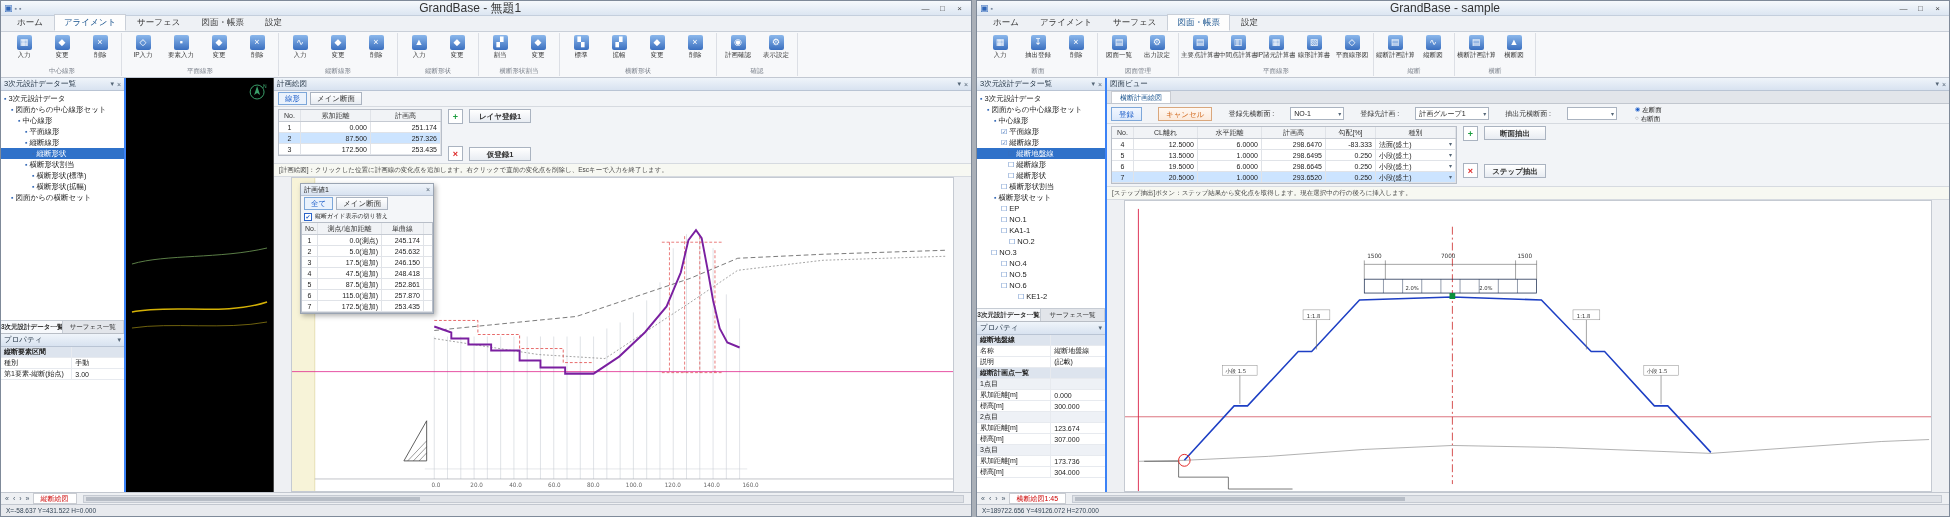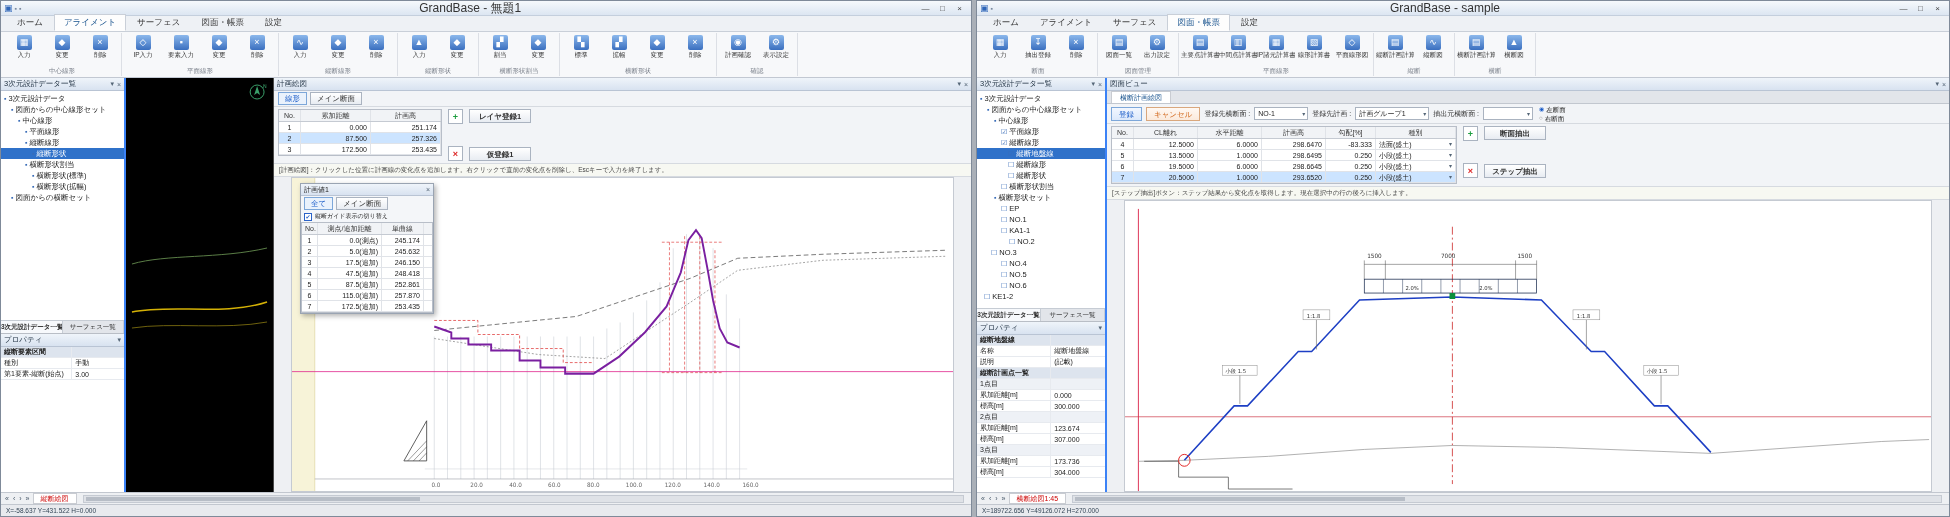--- a/index.html
+++ b/index.html
@@ -88,21 +88,21 @@
     text-align:right;font-size:7px;line-height:11px;flex:none;}
   .dhead .dc{text-align:center;line-height:12px;color:#333;}
   .dc.ctr{text-align:center;}
   .dc.lft{text-align:left;display:flex;justify-content:space-between;align-items:center;}
   .w-no{width:22px;}.w-num{width:64px;}.w-grd{width:50px;}.w-knd{width:80px;}
   .w-pno{width:22px;}.w-pnum{width:70px;}
   .w-gno{width:16px;}.w-gst{width:64px;}.w-gcv{width:42px;}
   .ddlarrow{color:#567;font-size:6px;}
 
   
-  .toolbar{height:20px;flex:none;display:flex;align-items:center;gap:4px;padding:0 4px;background:#f2f4f7;border-bottom:1px solid #d6dae0;}
+  .toolbar{height:20px;flex:none;display:flex;align-items:center;gap:16px;padding:0 4px;background:#f2f4f7;border-bottom:1px solid #d6dae0;}
   .tlabel{font-size:7px;color:#333;white-space:nowrap;}
   .ddl{display:inline-flex;align-items:center;justify-content:space-between;border:1px solid #aab3c0;background:#fff;
     font-size:7px;height:13px;padding:0 2px 0 3px;white-space:nowrap;}
   .radios{display:flex;flex-direction:column;font-size:6.5px;line-height:9px;margin-left:2px;}
   .radio{display:flex;align-items:center;gap:2px;white-space:nowrap;}
   .rg{font-size:6px;color:#1a5cc8;}
 
   
   .float{position:absolute;left:8px;top:5px;width:134px;background:#f4f6f9;border:1px solid #9aa4b2;
     box-shadow:2px 2px 5px rgba(0,0,0,.3);z-index:5;}
@@ -743,21 +743,21 @@
           <div class="titem" style="padding-left:24px">
             <span class="tglyph">☐</span>
             <span>NO.5</span>
           </div>
 
           <div class="titem" style="padding-left:24px">
             <span class="tglyph">☐</span>
             <span>NO.6</span>
           </div>
 
-          <div class="titem" style="padding-left:7px">
+          <div class="titem" style="padding-left:41px">
             <span class="tglyph">☐</span>
             <span>KE1-2</span>
           </div>
         </div>
       <div class="sidetabs">
 
       <div class="sidetab" style="background:#f7f9fc;font-weight:bold">3次元設計データ一覧</div>
           <div class="sidetab">サーフェス一覧</div>
         </div>
       <div class="propwrap">

